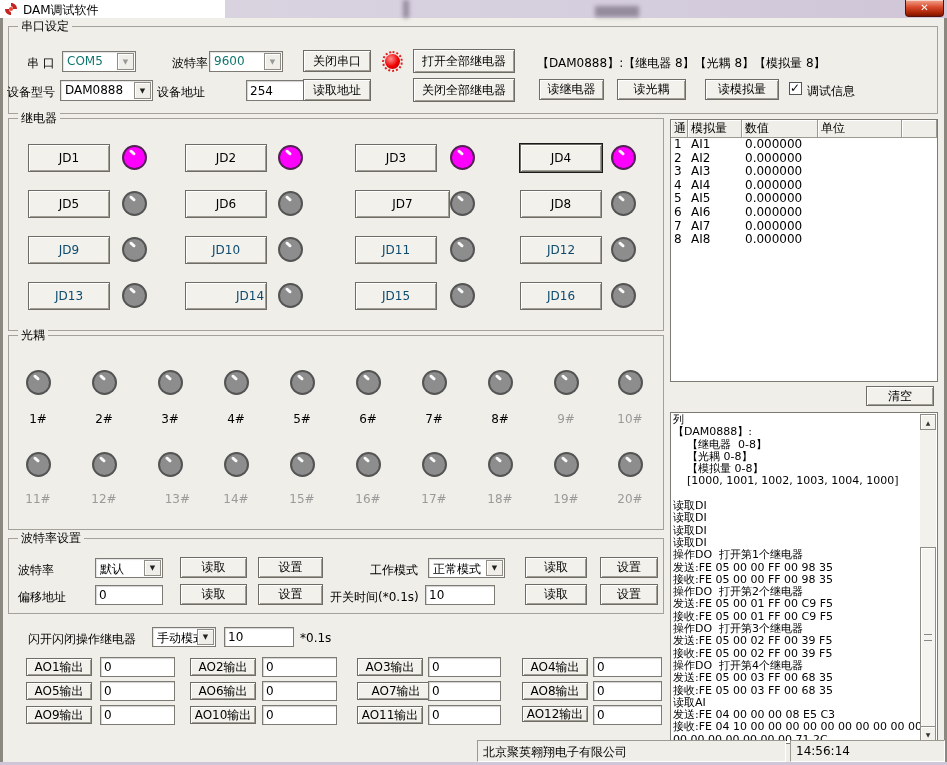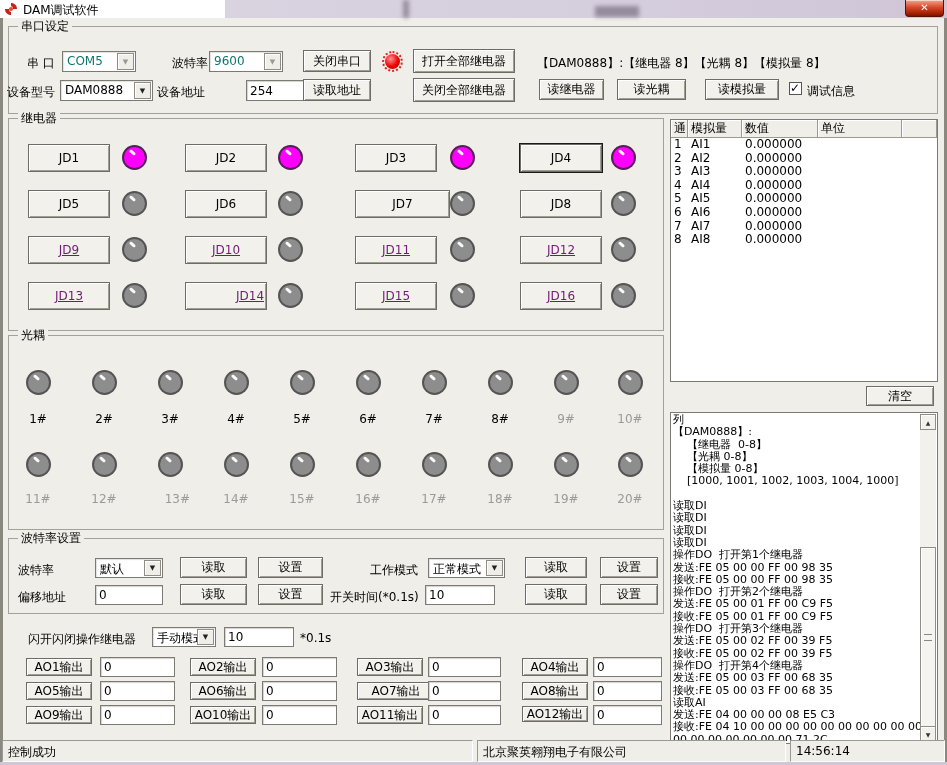--- a/index.html
+++ b/index.html
@@ -24,21 +24,21 @@
   .edge-b{position:absolute;left:0;top:762px;width:947px;height:3px;background:#cfc6d8;}
   
   .groupbox{position:absolute;border:1px solid #a3a199;box-sizing:border-box;}
   .legend{position:absolute;font-size:12px;background:#efeee8;padding:0 3px;line-height:12px;}
   .lbl{position:absolute;white-space:nowrap;}
   .dim{color:#9a9a9a;}
   .btn{position:absolute;background:#f2f1ec;border:1px solid #6e6c64;box-sizing:border-box;
        box-shadow:inset 1px 1px 0 #ffffff,inset -1px -1px 0 #9f9d94;
        display:flex;align-items:center;justify-content:center;
        font-size:12px;white-space:nowrap;cursor:pointer;}
-  .btn.disabled{color:#701a75;cursor:default;text-decoration:underline;}
+  .btn.disabled{color:#0c4a6e;cursor:default;}
   .btn-focus{box-shadow:0 0 0 1px #1a1a1a,inset 1px 1px 0 #ffffff,inset -1px -1px 0 #9f9d94;}
   .field{position:absolute;background:#fff;border:1px solid #7c7a72;box-sizing:border-box;
        box-shadow:inset 1px 1px 1px rgba(0,0,0,.18);font-size:12px;padding:2px 3px;
        font-family:"DejaVu Sans","Liberation Sans",sans-serif;}
   input.field{outline:none;}
   .combo{position:absolute;background:#fff;border:1px solid #7c7a72;box-sizing:border-box;
        box-shadow:inset 1px 1px 1px rgba(0,0,0,.12);cursor:pointer;}
   .combo .cval{position:absolute;left:4px;top:2px;font-size:12px;white-space:nowrap;}
   .combo .carr{position:absolute;right:1px;top:1px;bottom:1px;width:15px;background:#efeee8;
        border:1px solid #8f8d85;box-shadow:inset 1px 1px 0 #fff;
@@ -378,17 +378,16 @@
 
   <div class="btn" style="left:26px;top:706px;width:66px;height:18px;">AO9输出</div>
   <input class="field" style="left: 100px; top: 705px; width: 75px; height: 20px;" value="0">
   <div class="btn" style="left:190px;top:706px;width:66px;height:18px;">AO10输出</div>
   <input class="field" style="left: 262px; top: 705px; width: 75px; height: 20px;" value="0">
   <div class="btn" style="left:357px;top:706px;width:66px;height:18px;">AO11输出</div>
   <input class="field" style="left: 428px; top: 705px; width: 73px; height: 20px;" value="0">
   <div class="btn" style="left:522px;top:706px;width:66px;height:16px;">AO12输出</div>
   <input class="field" style="left: 593px; top: 705px; width: 69px; height: 20px;" value="0">
 
-  <div class="scell" style="left:2px;width:471px;">控制成功</div>
   <div class="scell" style="left:477px;width:309px;">北京聚英翱翔电子有限公司</div>
   <div class="scell" style="left:790px;width:155px;">14:56:14</div>
 
 </div>
 
 </body></html>

